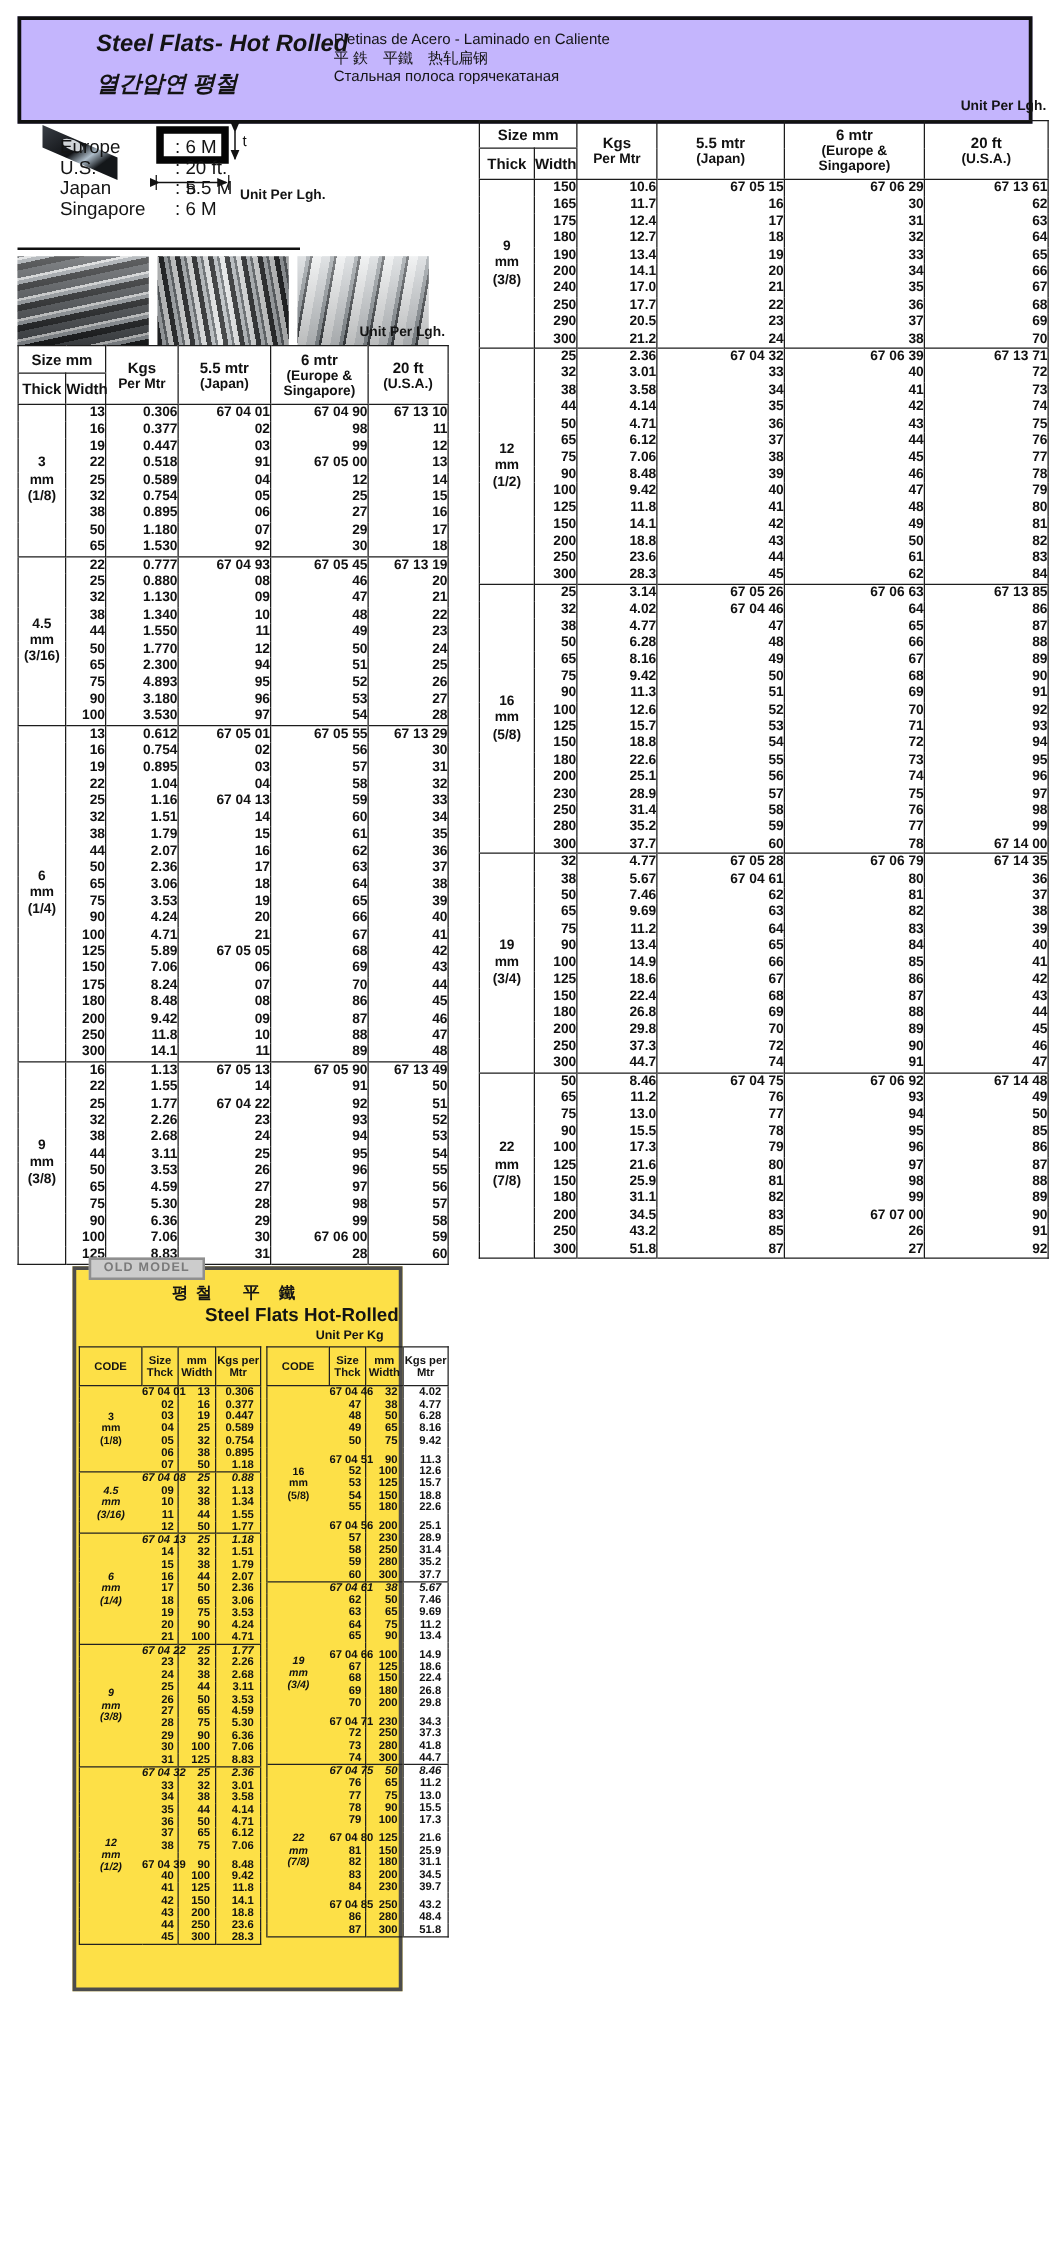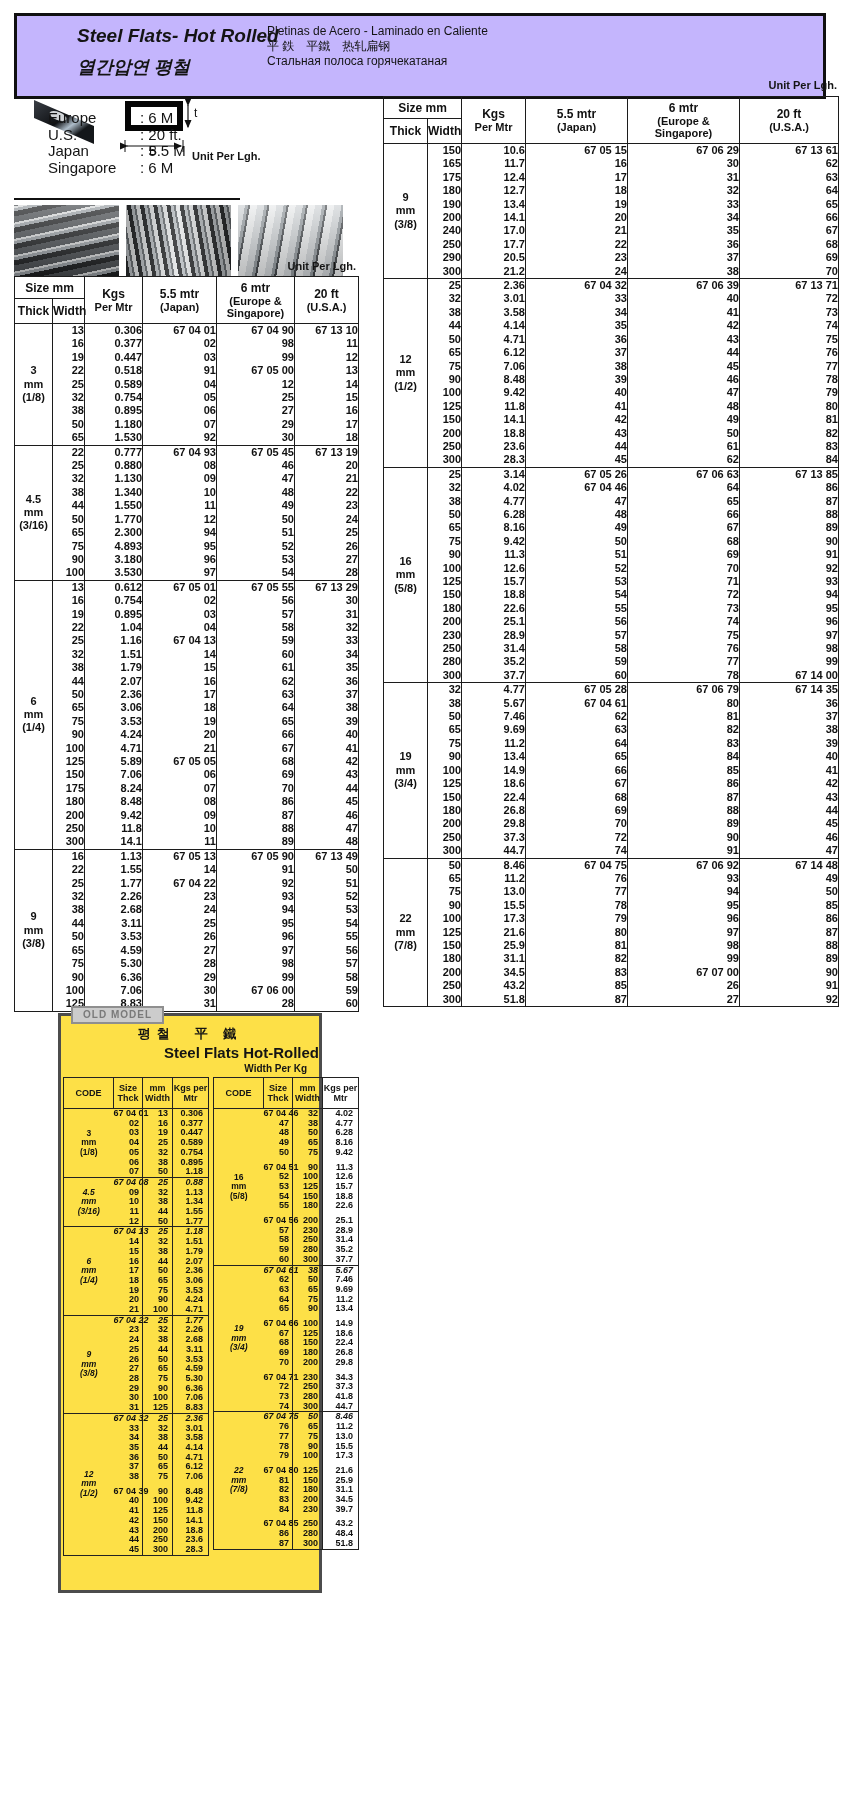--- a/index.html
+++ b/index.html
@@ -1055,21 +1055,21 @@
           <td class="cd bL">92</td>
         </tr>
       </tbody>
     </table>
   </div>
 
 <div class="oldbox">
   <div class="old-badge">OLD MODEL</div>
   <div class="old-cjk">평철　平 鐵</div>
   <div class="old-en">Steel Flats Hot-Rolled</div>
-  <div class="old-unit">Width Per Kg</div>
+  <div class="old-unit">Unit Per Kg</div>
   <div class="oldtbls">
     <div id="old-left">
         <table class="old">
           <colgroup>
             <col style="width: 50px;">
             <col style="width: 29px;">
             <col style="width: 30px;">
             <col style="width: 36px;">
           </colgroup>
           <thead>

